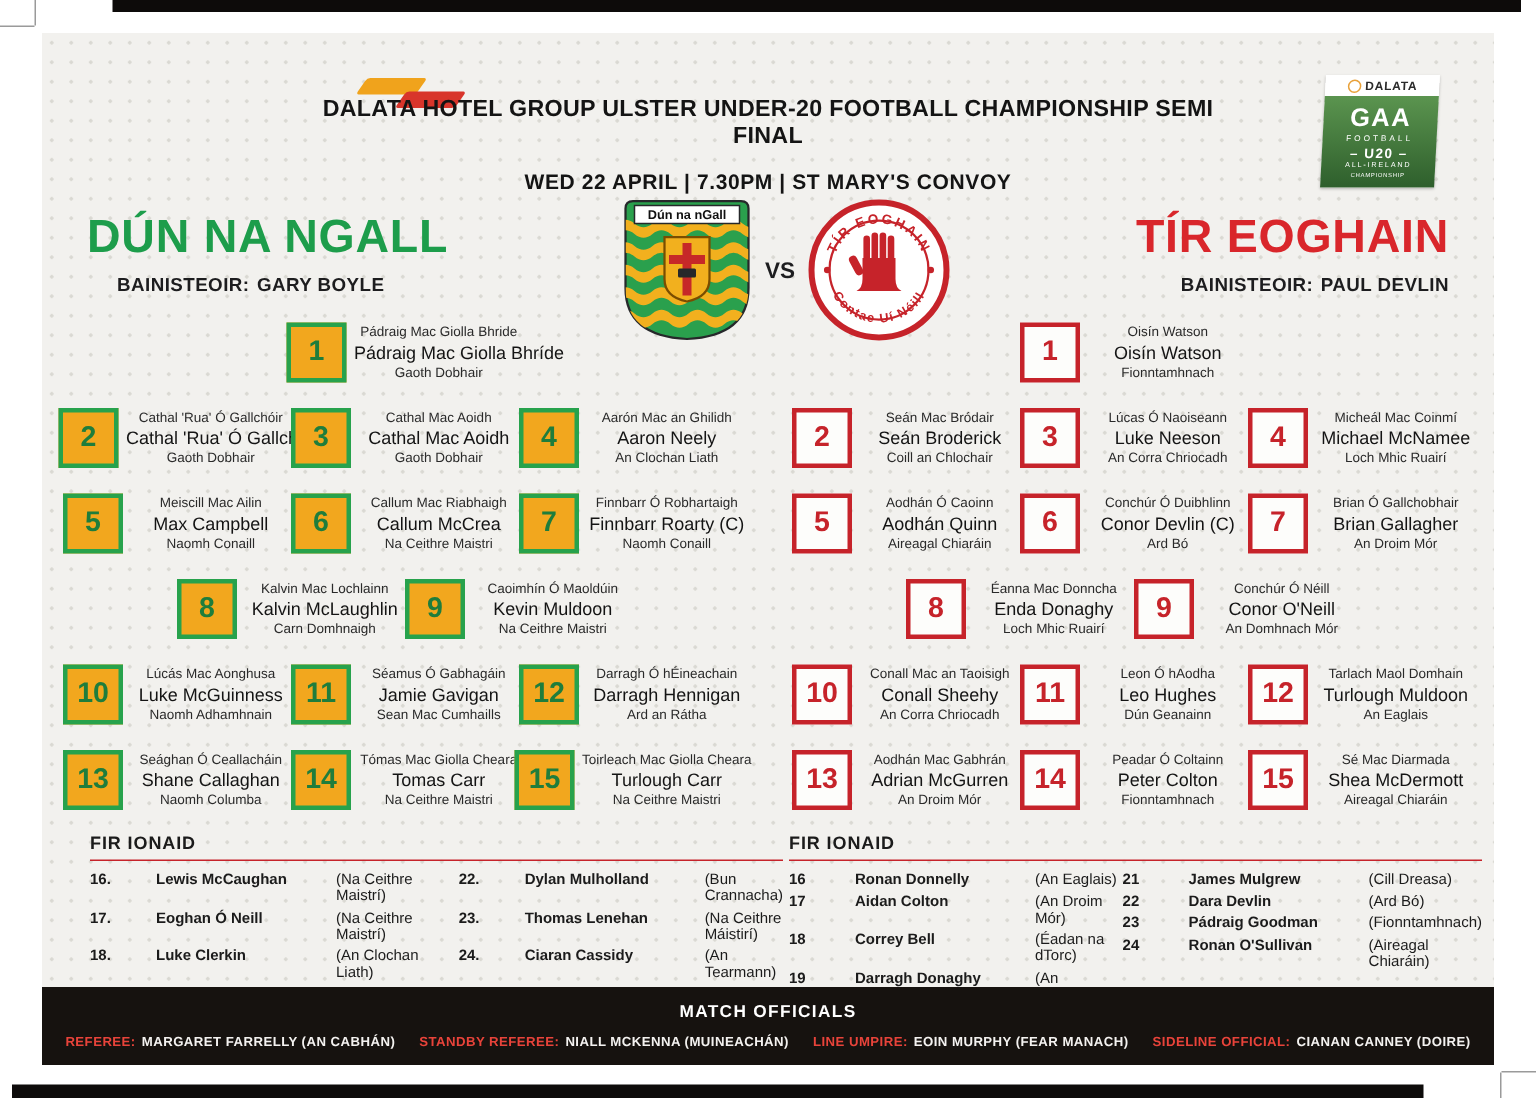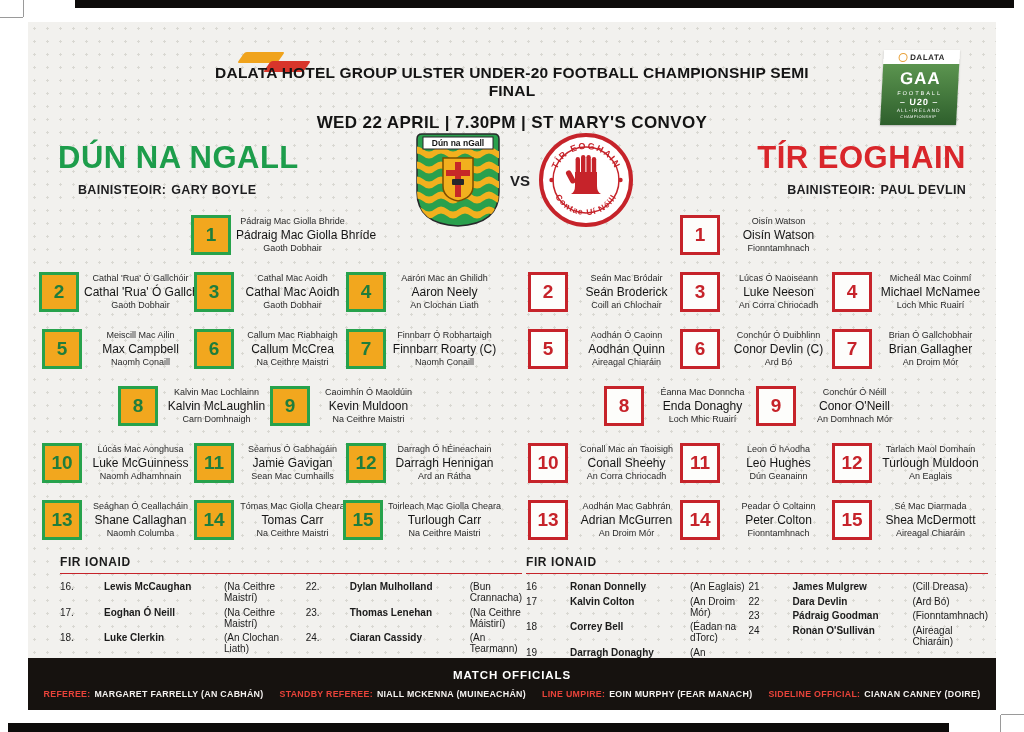--- a/index.html
+++ b/index.html
@@ -18,21 +18,21 @@
   
   .ulster-logo{position:absolute;left:133px;top:30px;width:184px;text-align:center;}
   .stripes{position:relative;height:23px;margin-left:72px;width:92px;}
   .stripe{position:absolute;width:40px;height:11px;transform:skewX(-35deg);border-radius:2px;}
   .stripe.gold{left:8px;top:0;background:#f0a31c;}
   .stripe.red{left:34px;top:9px;background:#d8352b;}
   .ulster-text{font-size:23px;font-weight:800;color:#23242c;letter-spacing:.5px;margin-top:3px;}
 
   .match-title{position:absolute;left:184px;top:42px;width:600px;text-align:center;color:#141414;}
   .mt1{font-size:15.5px;font-weight:800;letter-spacing:.2px;}
-  .mt2{font-size:17px;font-weight:800;margin-top:13px;letter-spacing:.4px;}
+  .mt2{font-size:14px;font-weight:800;margin-top:13px;letter-spacing:.4px;}
 
   .badge{position:absolute;right:38px;top:28px;width:76px;transform:skewX(-3deg);box-shadow:0 1px 2px rgba(0,0,0,.25);}
   .badge-top{background:#fff;padding:3px 0 2px;text-align:center;display:flex;align-items:center;justify-content:center;gap:3px;}
   .ring-icon{width:7px;height:7px;border:1.5px solid #e8a13a;border-radius:50%;display:inline-block;}
   .badge-sponsor{font-size:8px;font-weight:800;color:#2b2b2b;letter-spacing:.5px;}
   .badge-body{background:linear-gradient(#5b944f,#2e5f2c);color:#fff;text-align:center;padding:5px 0 6px;}
   .badge-gaa{font-size:17px;font-weight:800;letter-spacing:1px;}
   .badge-l1{font-size:5.5px;letter-spacing:2px;margin-top:1px;}
   .badge-u20{font-size:9px;font-weight:800;margin-top:1px;letter-spacing:1px;}
   .badge-l2{font-size:4.8px;letter-spacing:1.2px;margin-top:1px;}
@@ -70,21 +70,21 @@
   
   .subs{position:absolute;top:533px;width:462px;color:#1b1b1b;}
   .subs.home{left:32px;}
   .subs.away{left:498px;}
   .subs-title{font-size:12px;font-weight:800;letter-spacing:.6px;}
   .subs-rule{border:none;border-top:1.5px solid #c6232a;margin:4px 0 7px;}
   .subs-cols{display:flex;}
   .scol.first{width:256px;}
   .scol.second{flex:1;}
   .srow{display:flex;font-size:10px;margin-bottom:3.5px;}
-  .snum{width:44px;font-weight:400;}
+  .snum{width:44px;font-weight:700;}
   .sname{width:120px;font-weight:700;}
   .sclub{flex:1;}
 
   
   .officials{position:absolute;left:0;right:0;bottom:0;height:52px;background:#16120f;color:#fff;text-align:center;padding-top:11px;box-sizing:border-box;}
   .off-title{font-size:11.5px;font-weight:700;letter-spacing:.9px;}
   .off-line{margin-top:8px;font-size:8.8px;font-weight:700;display:flex;justify-content:center;gap:16px;letter-spacing:.3px;}
   .off-entry{white-space:nowrap;}
   .off-label{color:#e8433a;margin-right:4px;}
   .off-value{color:#f4f2f0;}
@@ -510,21 +510,21 @@
       <hr class="subs-rule">
       <div class="subs-cols">
         <div class="scol first">
           <div class="srow">
               <span class="snum">16</span>
               <span class="sname">Ronan Donnelly</span>
               <span class="sclub">(An Eaglais)</span>
             </div>
           <div class="srow">
               <span class="snum">17</span>
-              <span class="sname">Kalvin Colton</span>
+              <span class="sname">Aidan Colton</span>
               <span class="sclub">(An Droim Mór)</span>
             </div>
           <div class="srow">
               <span class="snum">18</span>
               <span class="sname">Correy Bell</span>
               <span class="sclub">(Éadan na dTorc)</span>
             </div>
           <div class="srow">
               <span class="snum">19</span>
               <span class="sname">Darragh Donaghy</span>

